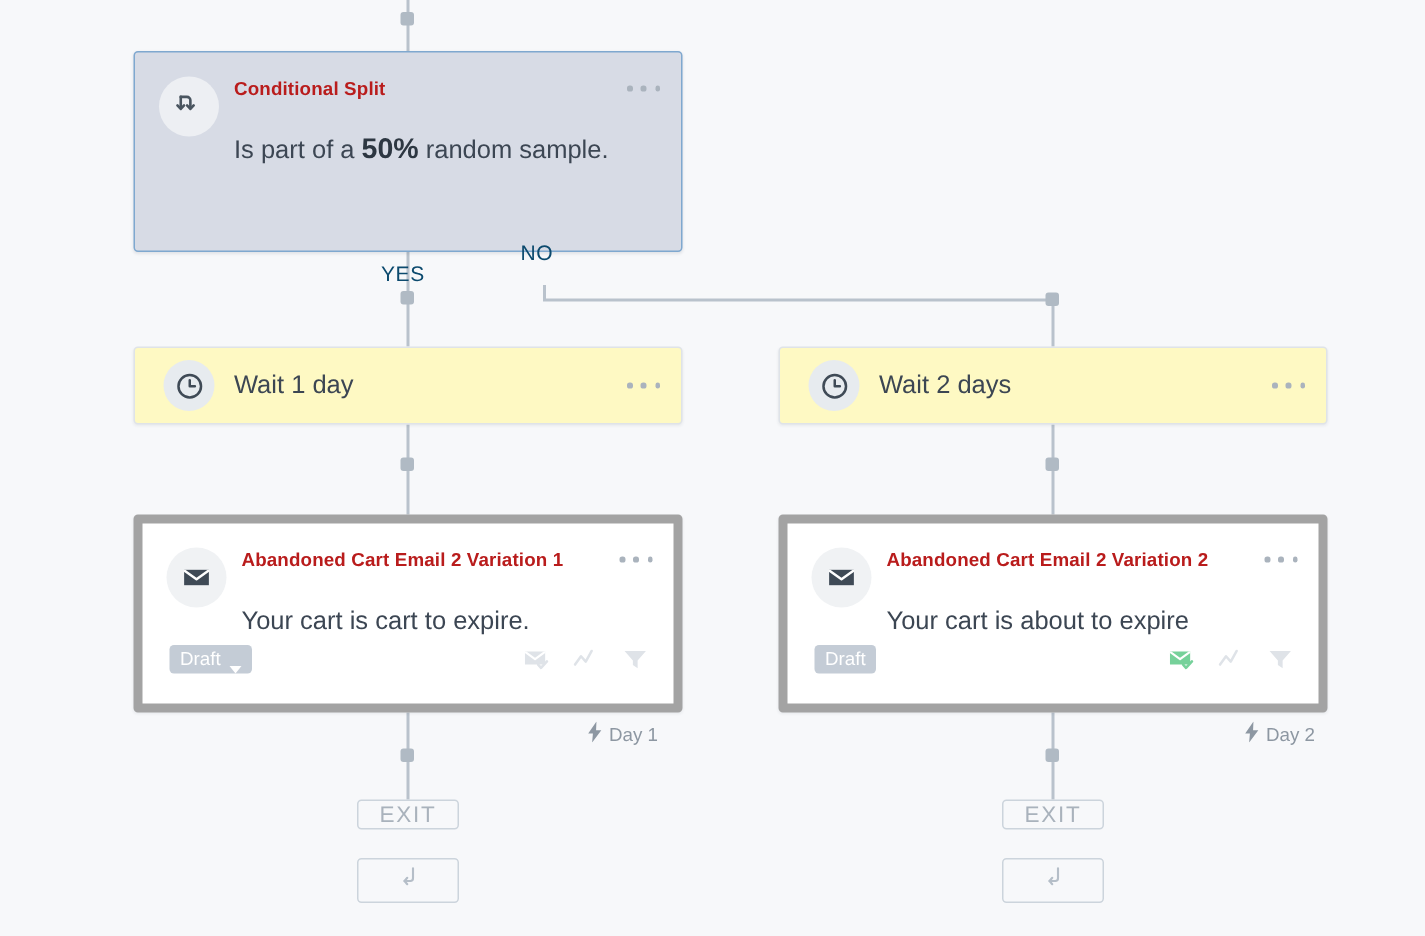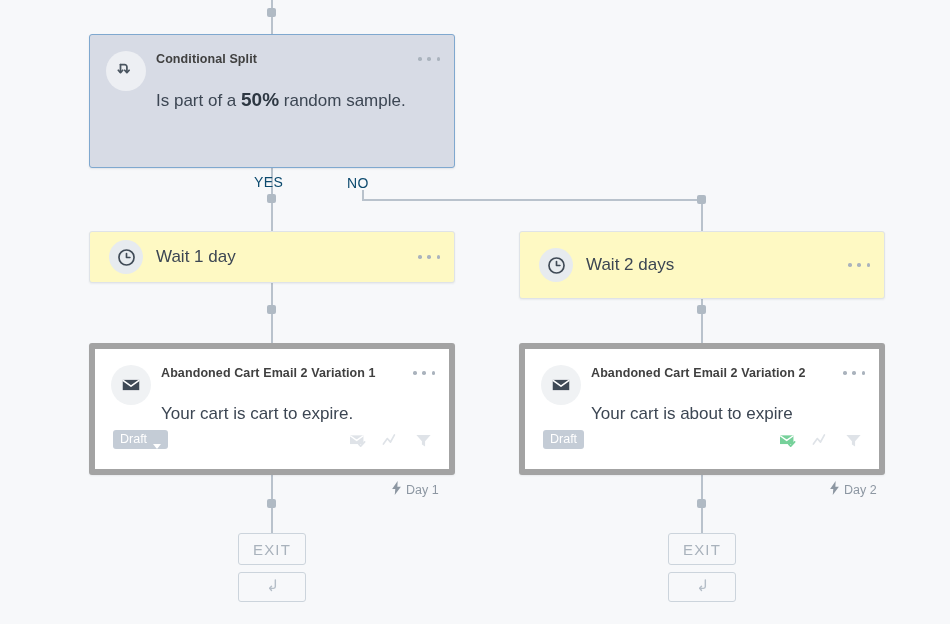--- a/index.html
+++ b/index.html
@@ -80,21 +80,21 @@
 
   .card-head {
     position: absolute;
     left: 66px;
     top: 16px;
     right: 50px;
   }
 
   .eyebrow {
     font-size: 12.5px;
-    color: #404040;
+    color: #b91c1c;
     letter-spacing: .1px;
     line-height: 16px;
     font-weight: 600;
     white-space: nowrap;
   }
 
   .headline {
     font-size: 17px;
     color: #3c4653;
     line-height: 24px;
@@ -196,21 +196,21 @@
     font-size: 14px;
     color: #0c4a6e;
     letter-spacing: .4px;
   }
 
   
   .exit-btn {
     position: absolute;
     box-sizing: border-box;
     width: 68px;
-    height: 32px;
+    height: 20px;
     border: 1px solid #ccd4dc;
     border-radius: 3px;
     background: #f7f8fa;
     color: #a9b2bc;
     font-size: 15px;
     letter-spacing: 1.2px;
     display: flex;
     align-items: center;
     justify-content: center;
     cursor: pointer;
@@ -273,38 +273,38 @@
       <div class="headline"><span>Is part of a </span><span class="pct">50%</span><span> random sample.</span></div>
     </div>
     <div class="kebab">
       <i></i>
         <i></i>
         <i></i>
     </div>
   </div>
 
   <div class="branch-label" style="left:254px; top:174px;">YES</div>
-  <div class="branch-label" style="left:347px; top:175px;">NO</div>
+  <div class="branch-label" style="left:347px; top:160px;">NO</div>
 
   <div class="card card-wait" style="left:89px; top:231px; width:366px; height:52px;">
     <div class="icon-circle" style="width:34px;height:34px;left:19px;">
       <svg width="21" height="21" viewBox="0 0 24 24" fill="none" stroke="#3f4a56" stroke-width="1.9" stroke-linecap="round" stroke-linejoin="round">
         <circle cx="12" cy="12" r="8.6"></circle>
         <path d="M12 7.4V12h3.9"></path>
       </svg>
     </div>
     <div class="wait-title">Wait 1 day</div>
     <div class="kebab">
       <i></i>
         <i></i>
         <i></i>
     </div>
   </div>
 
-  <div class="card card-wait" style="left:519px; top:231px; width:366px; height:68px;">
+  <div class="card card-wait" style="left:519px; top:231px; width:366px; height:52px;">
     <div class="icon-circle" style="width:34px;height:34px;left:19px;">
       <svg width="21" height="21" viewBox="0 0 24 24" fill="none" stroke="#3f4a56" stroke-width="1.9" stroke-linecap="round" stroke-linejoin="round">
         <circle cx="12" cy="12" r="8.6"></circle>
         <path d="M12 7.4V12h3.9"></path>
       </svg>
     </div>
     <div class="wait-title">Wait 2 days</div>
     <div class="kebab">
       <i></i>
         <i></i>

